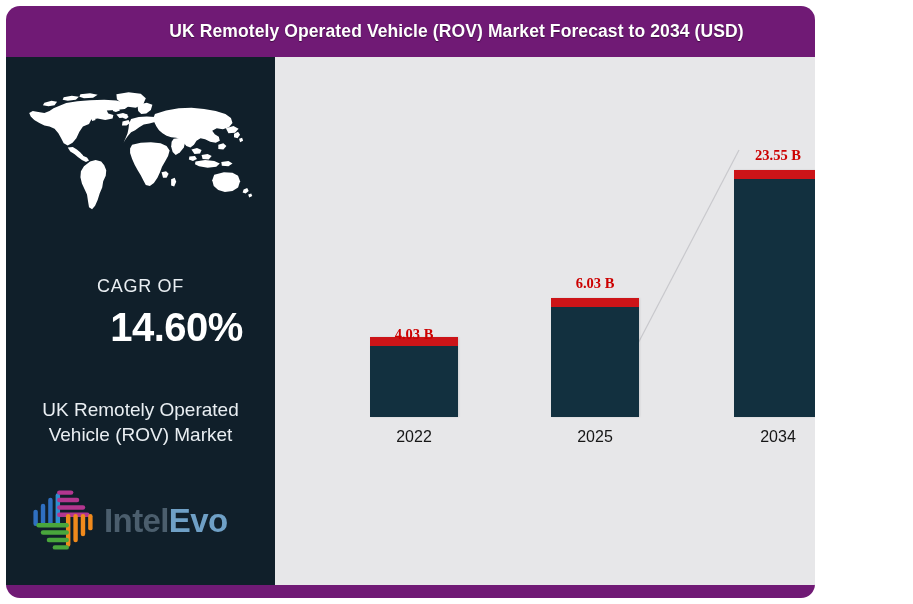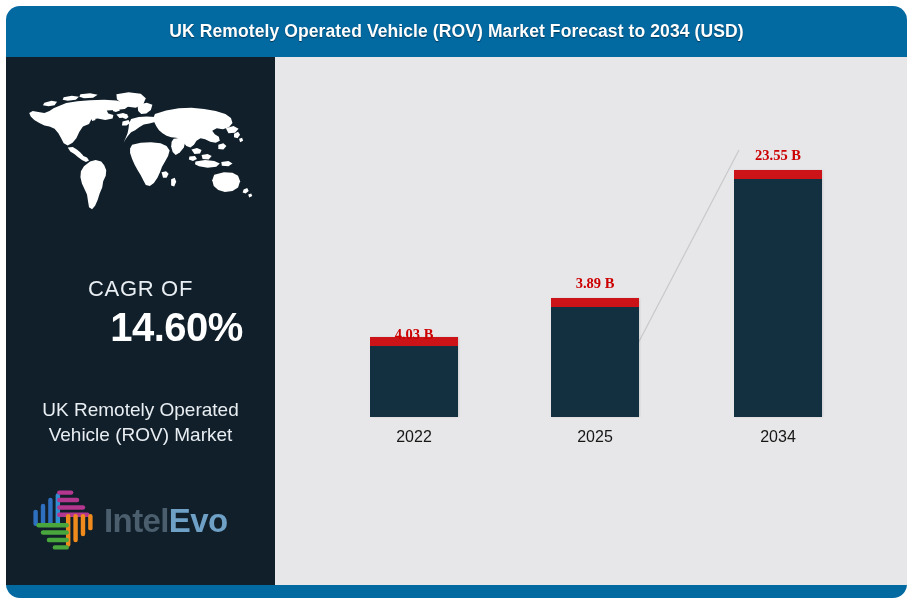--- a/index.html
+++ b/index.html
@@ -18,23 +18,23 @@
     width: 913px;
     height: 604px;
     background: #ffffff;
     box-sizing: border-box;
   }
   
   .dark-frame {
     position: absolute;
     left: 6px;
     top: 6px;
-    width: 901px;
+    width: 809px;
     height: 592px;
-    background: #0369a1;
+    background: #701a75;
     border-radius: 14px;
     box-sizing: border-box;
     overflow: hidden;
   }
   
   .title-bar {
     position: absolute;
     left: 0;
     top: 0;
     width: 901px;
@@ -123,21 +123,21 @@
     width: 256px;
     height: 135px;
   }
   .cagr-label {
     position: absolute;
     left: 0;
     top: 219px;
     width: 269px;
     text-align: center;
     color: #e9eef2;
-    font-size: 22px;
+    font-size: 18px;
     letter-spacing: 0.7px;
     font-family: "Liberation Sans", sans-serif;
   }
   .cagr-value {
     position: absolute;
     left: 0;
     top: 248px;
     width: 269px;
     text-align: center;
     color: #ffffff;
@@ -316,21 +316,21 @@
           <line x1="358" y1="296" x2="464" y2="93" stroke="#c9c9cd" stroke-width="1.2"></line>
         </svg>
       <div class="bar" style="left: 95px; top: 280px; width: 88px; height: 80px; background: rgb(18, 48, 63);">
             <div class="bar-cap" style="height: 9px; background: rgb(204, 20, 24);"></div>
           </div>
           <div class="bar-value" style="left: 79px; top: 257px; width: 120px; color: rgb(204, 0, 0); margin-top: 12px;">4.03 B</div>
           <div class="bar-cat" style="left: 79px; top: 371px; width: 120px;">2022</div>
           <div class="bar" style="left: 276px; top: 241px; width: 88px; height: 119px; background: rgb(18, 48, 63);">
             <div class="bar-cap" style="height: 9px; background: rgb(204, 20, 24);"></div>
           </div>
-          <div class="bar-value" style="left: 260px; top: 218px; width: 120px; color: rgb(204, 0, 0);">3.89 B</div>
+          <div class="bar-value" style="left: 260px; top: 218px; width: 120px; color: rgb(204, 0, 0);">6.03 B</div>
           <div class="bar-cat" style="left: 260px; top: 371px; width: 120px;">2025</div>
           <div class="bar" style="left: 459px; top: 113px; width: 88px; height: 247px; background: rgb(18, 48, 63);">
             <div class="bar-cap" style="height: 9px; background: rgb(204, 20, 24);"></div>
           </div>
           <div class="bar-value" style="left: 443px; top: 90px; width: 120px; color: rgb(204, 0, 0);">23.55 B</div>
           <div class="bar-cat" style="left: 443px; top: 371px; width: 120px;">2034</div>
         </div>
     </div>
 
   </div>

